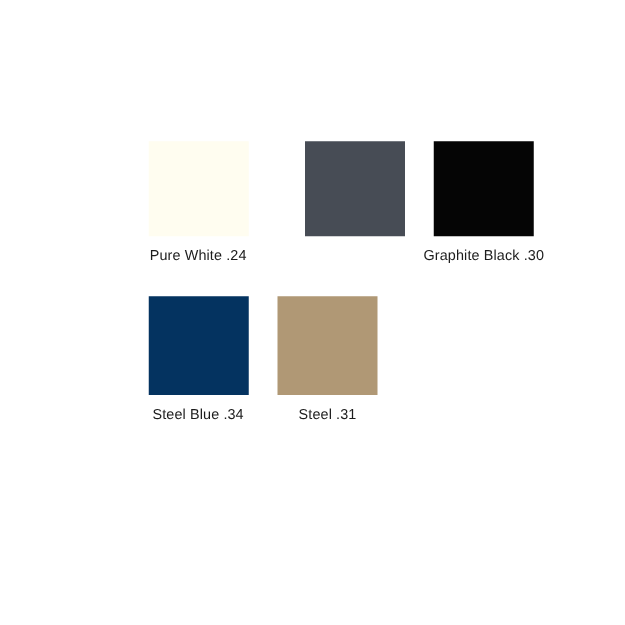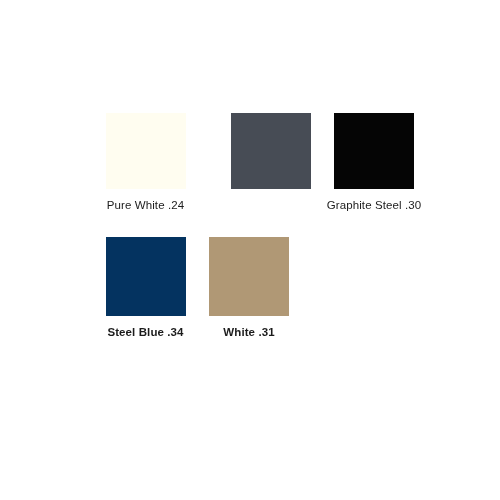--- a/index.html
+++ b/index.html
@@ -15,35 +15,34 @@
   }
   #palette-board {
     position: relative;
     width: 500px;
     height: 500px;
     box-sizing: border-box;
     background: #ffffff;
   }
   .swatch-grid {
     position: absolute;
-    left: 83px;
+    left: 96px;
     top: 113px;
     width: 332px;
   }
   .swatch-row {
     display: flex;
     flex-direction: row;
     align-items: flex-start;
   }
   .swatch-row.row-top {
     margin-bottom: 0;
   }
   .swatch-row.row-bottom {
     margin-top: 25px;
-    font-weight: bold;
   }
   .swatch-cell {
     width: 125px;
     box-sizing: border-box;
     display: flex;
     flex-direction: column;
     align-items: center;
   }
   .swatch-cell.cell-0 { width: 125px; }
   .swatch-cell.cell-1 { width: 125px; }
@@ -79,35 +78,35 @@
         <span class="swatch-chip" style="background-color: rgb(255, 253, 240);"></span>
         <span class="swatch-label">Pure White .24</span>
       </div>
 
       <div class="swatch-cell cell-1">
         <span class="swatch-chip" style="background-color: rgb(71, 76, 85);"></span>
       </div>
 
       <div class="swatch-cell cell-2">
         <span class="swatch-chip" style="background-color: rgb(5, 5, 5);"></span>
-        <span class="swatch-label">Graphite Steel .30</span>
+        <span class="swatch-label">Graphite Black .30</span>
       </div>
 
     </div>
 
     <div class="swatch-row row-bottom">
 
       <div class="swatch-cell cell-0">
         <span class="swatch-chip" style="background-color: rgb(4, 51, 96);"></span>
         <span class="swatch-label">Steel Blue .34</span>
       </div>
 
 
       <div class="swatch-cell cell-2">
         <span class="swatch-chip" style="background-color: rgb(176, 152, 117);"></span>
-        <span class="swatch-label">White .31</span>
+        <span class="swatch-label">Steel .31</span>
       </div>
 
     </div>
 
   </div>
 
 </div>
 
 </body></html>

